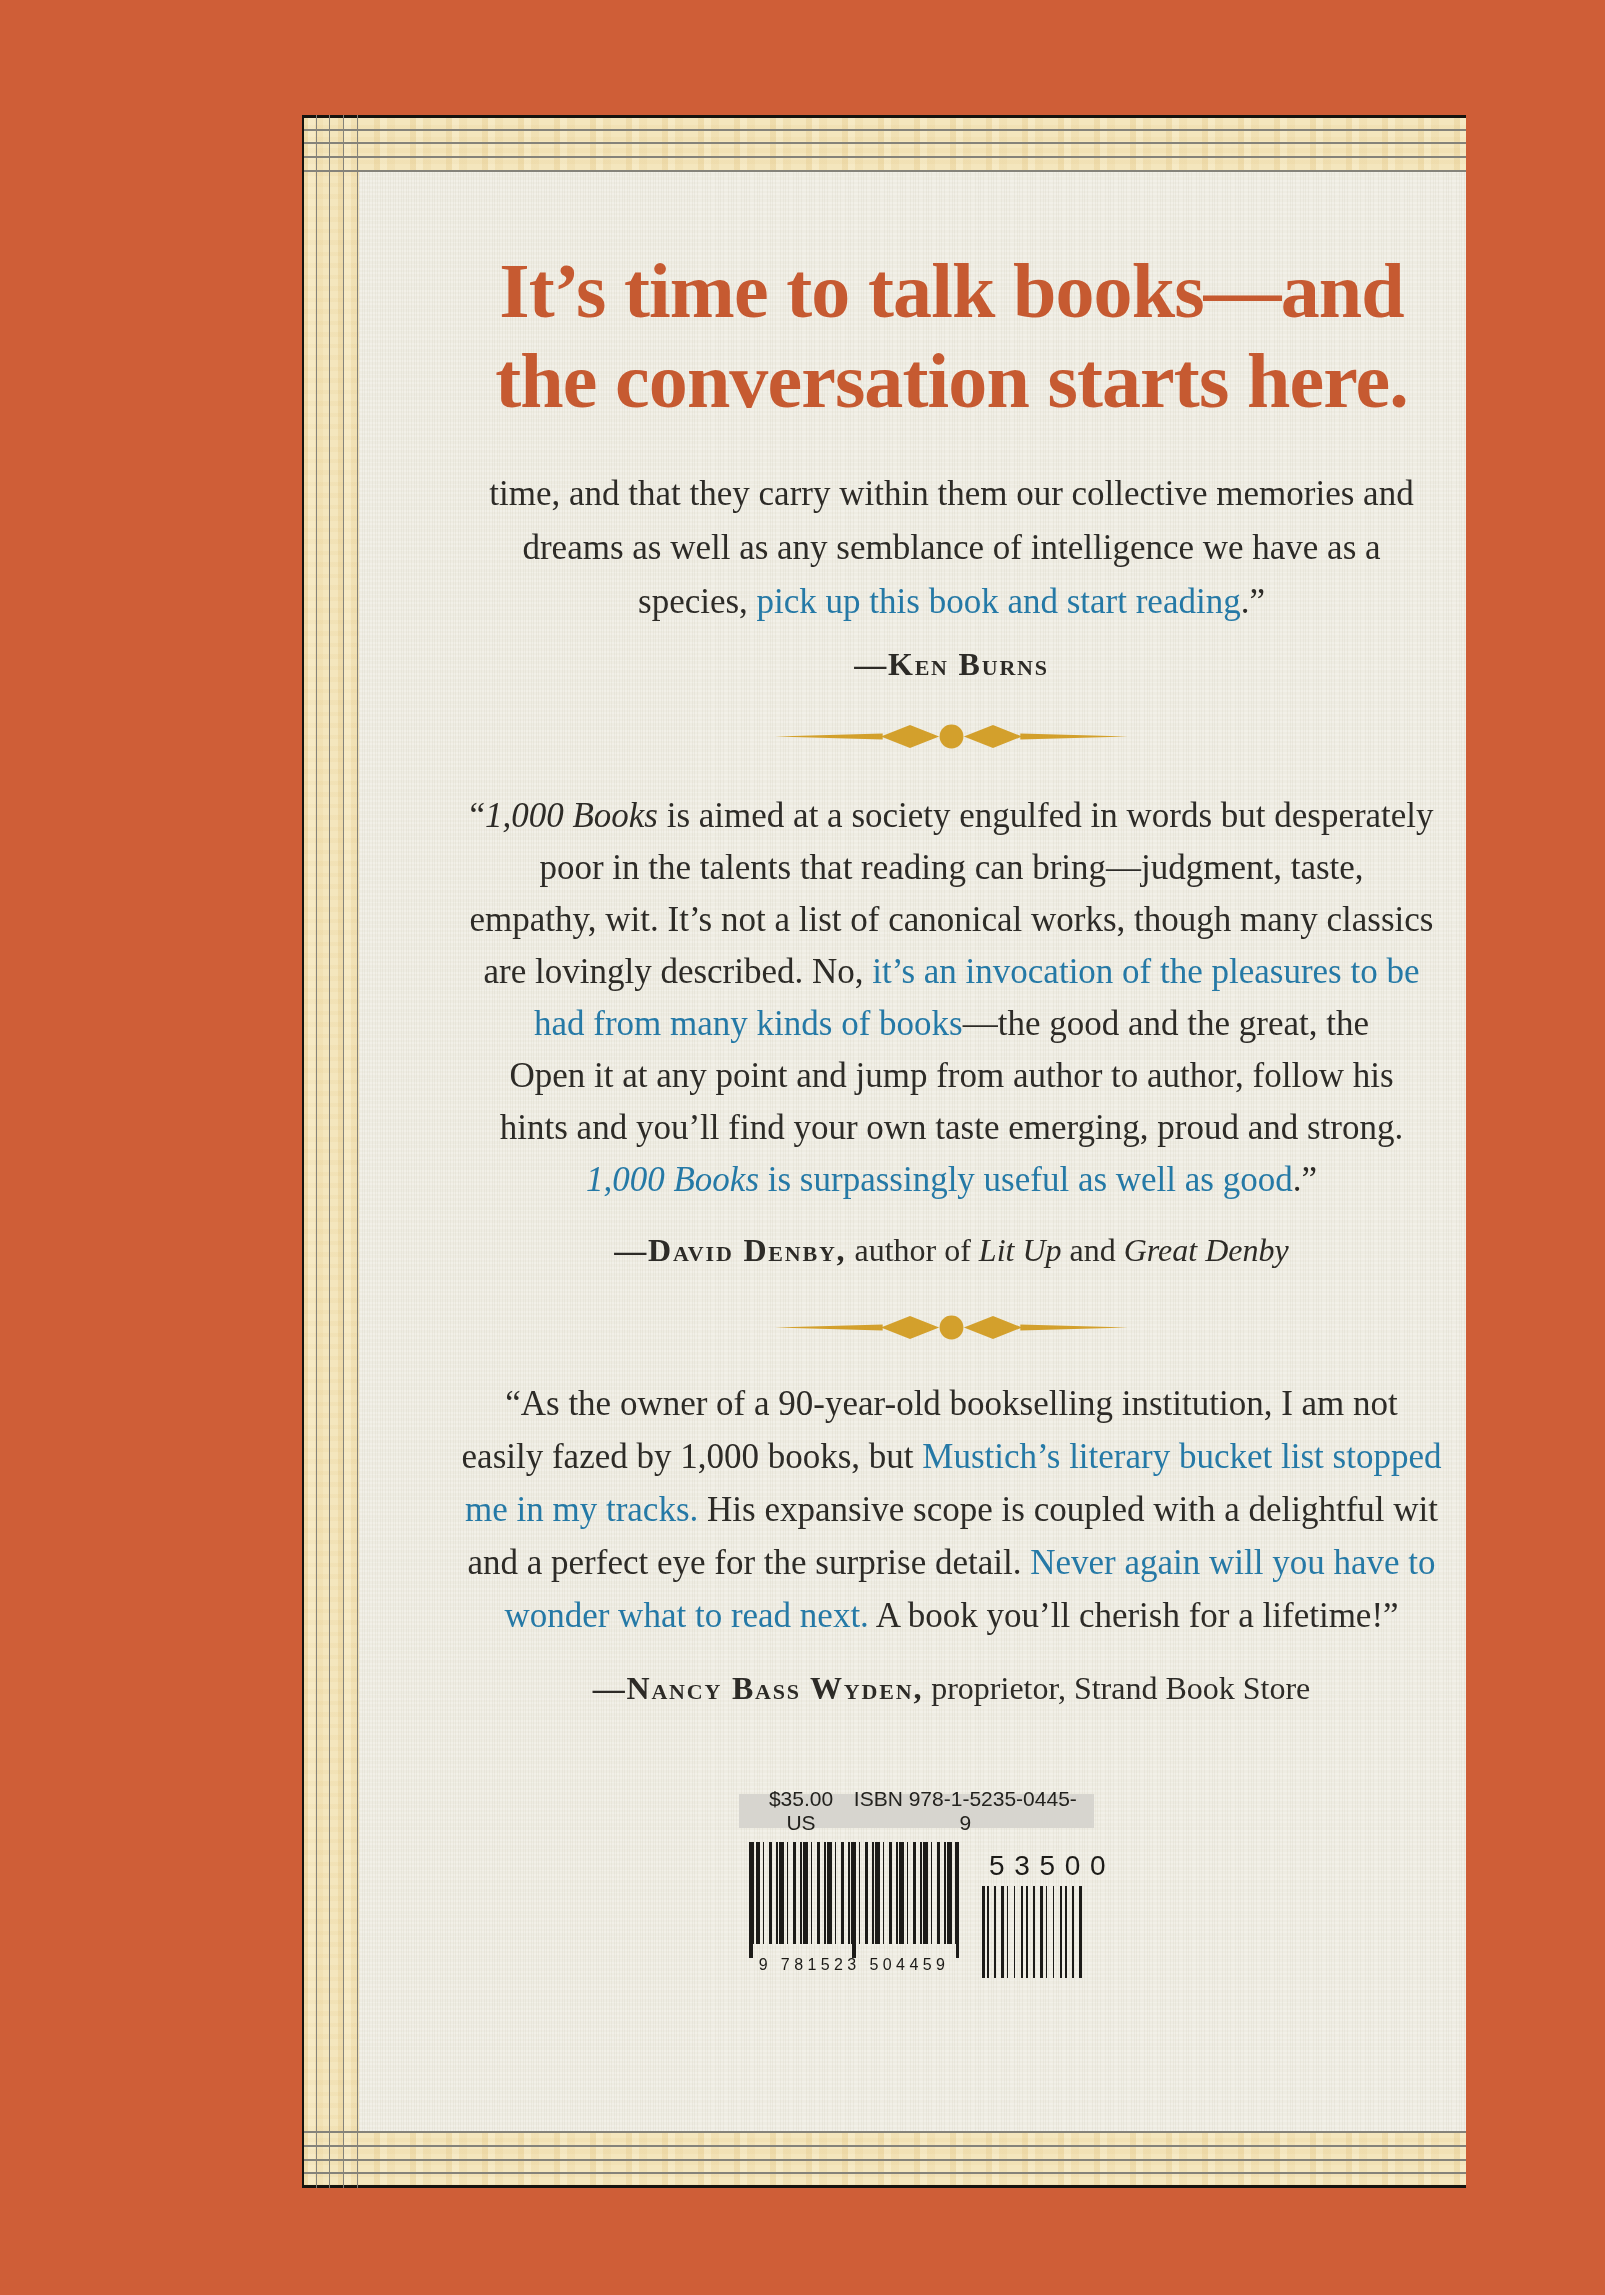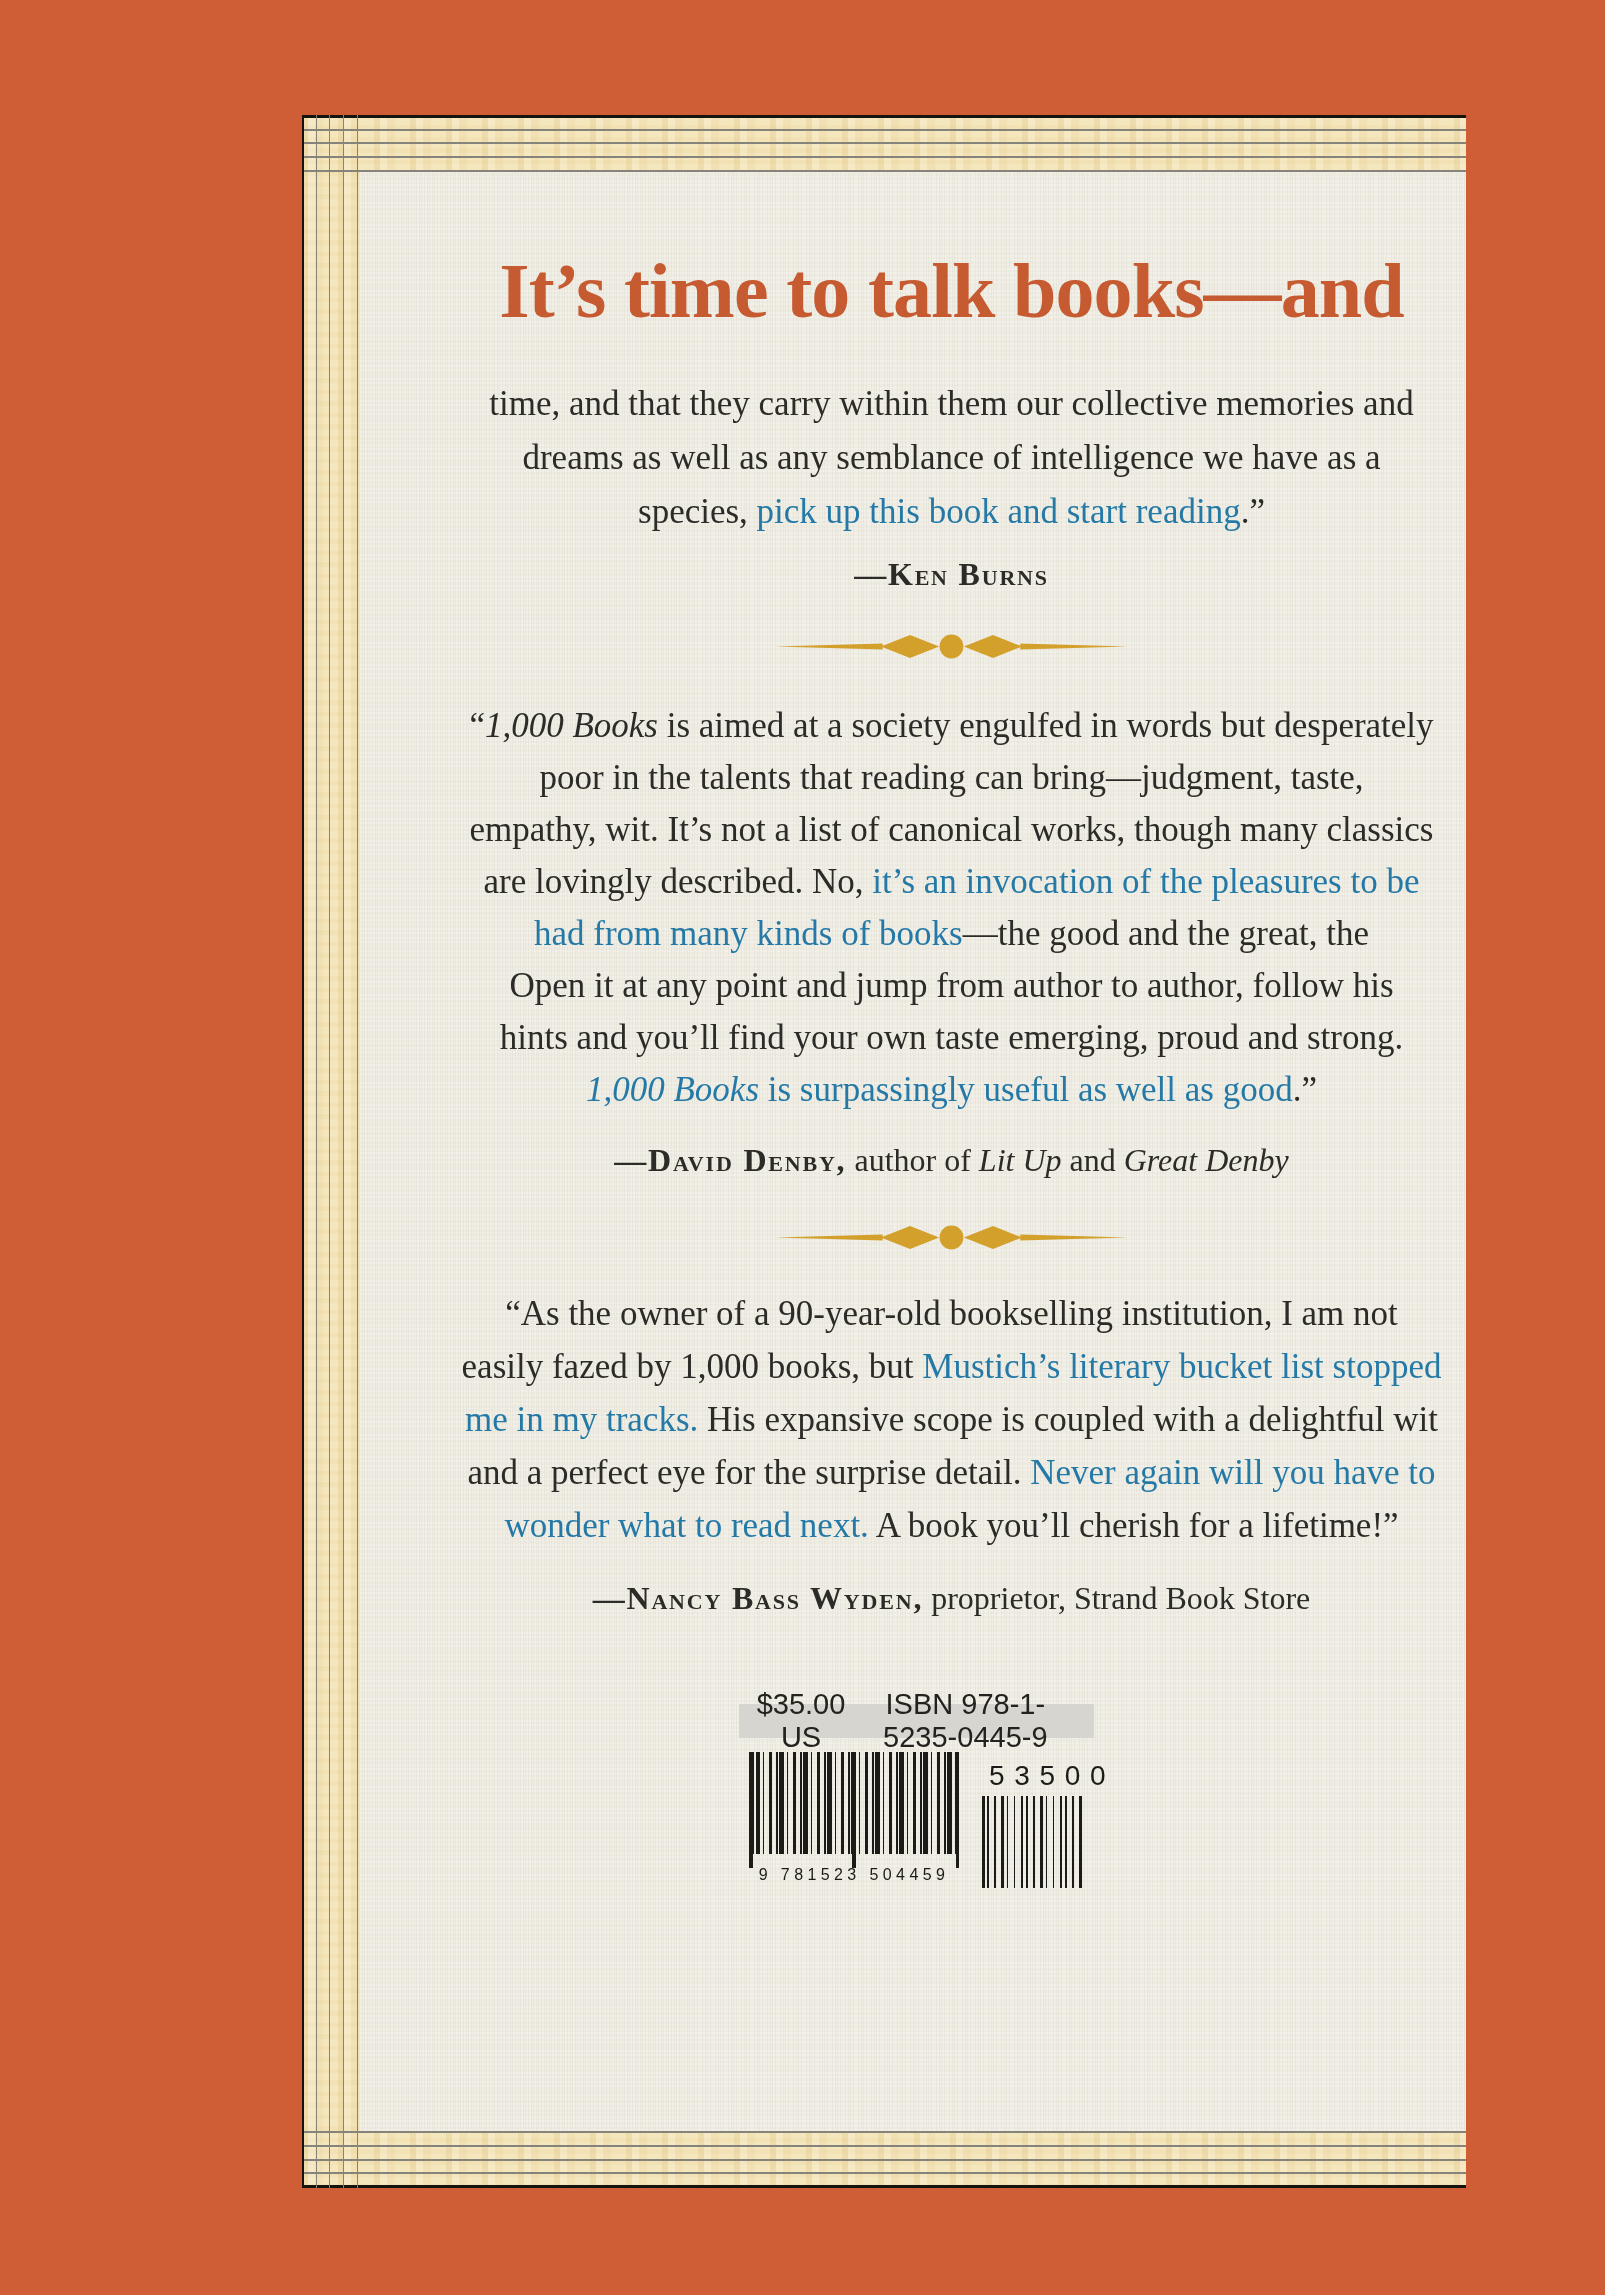--- a/index.html
+++ b/index.html
@@ -61,21 +61,21 @@
   .divider svg { display: inline-block; }
 
   .barcode-section { margin-top: 85px; transform: translateX(-35px); }
   .price-strip {
     width: 355px; height: 34px;
     margin: 0 auto;
     background: var(--c-strip, #d7d5cf);
     display: flex; justify-content: space-between; align-items: center;
     padding: 0 13.2px;
     font-family: "Liberation Sans", "DejaVu Sans", sans-serif;
-    font-size: 29px; color: #23221e;
+    font-size: 21px; color: #23221e;
   }
   .barcode-row {
     margin-top: 14px;
     display: flex; justify-content: center; align-items: flex-end; gap: 23px;
   }
   .bc-main { position: relative; width: 210px; height: 132px; }
   .bc-bars {
     position: absolute; top: 0; left: 2.6px; right: 2.6px; height: 102px;
     background: repeating-linear-gradient(90deg,
       var(--c-barcode, #1c1b18) 0 1.8px,  rgba(0,0,0,0) 1.8px 3.5px,
@@ -129,20 +129,21 @@
     <div class="gl v k" style="right:0"></div>
     <div class="gl v" style="right:14px"></div>
     <div class="gl v" style="right:27px"></div>
     <div class="gl v" style="right:41px"></div>
     <div class="gl v" style="right:55px"></div>
 
     <div class="paper">
 
       <h1 class="headline">
         <div>It’s time to talk books—and</div>
+        <div>the conversation starts here.</div>
       </h1>
 
       <blockquote class="quote q1">
           <div class="rich-line"><span>time, and that they carry within them our collective memories and</span></div>
           <div class="rich-line"><span>dreams as well as any semblance of intelligence we have as a</span></div>
           <div class="rich-line"><span>species, </span><span class="b">pick up this book and start reading</span><span>.”</span></div>
         </blockquote>
       <div class="attr a1">
           <div class="rich-line"><span class="sc">—Ken Burns</span></div>
         </div>

